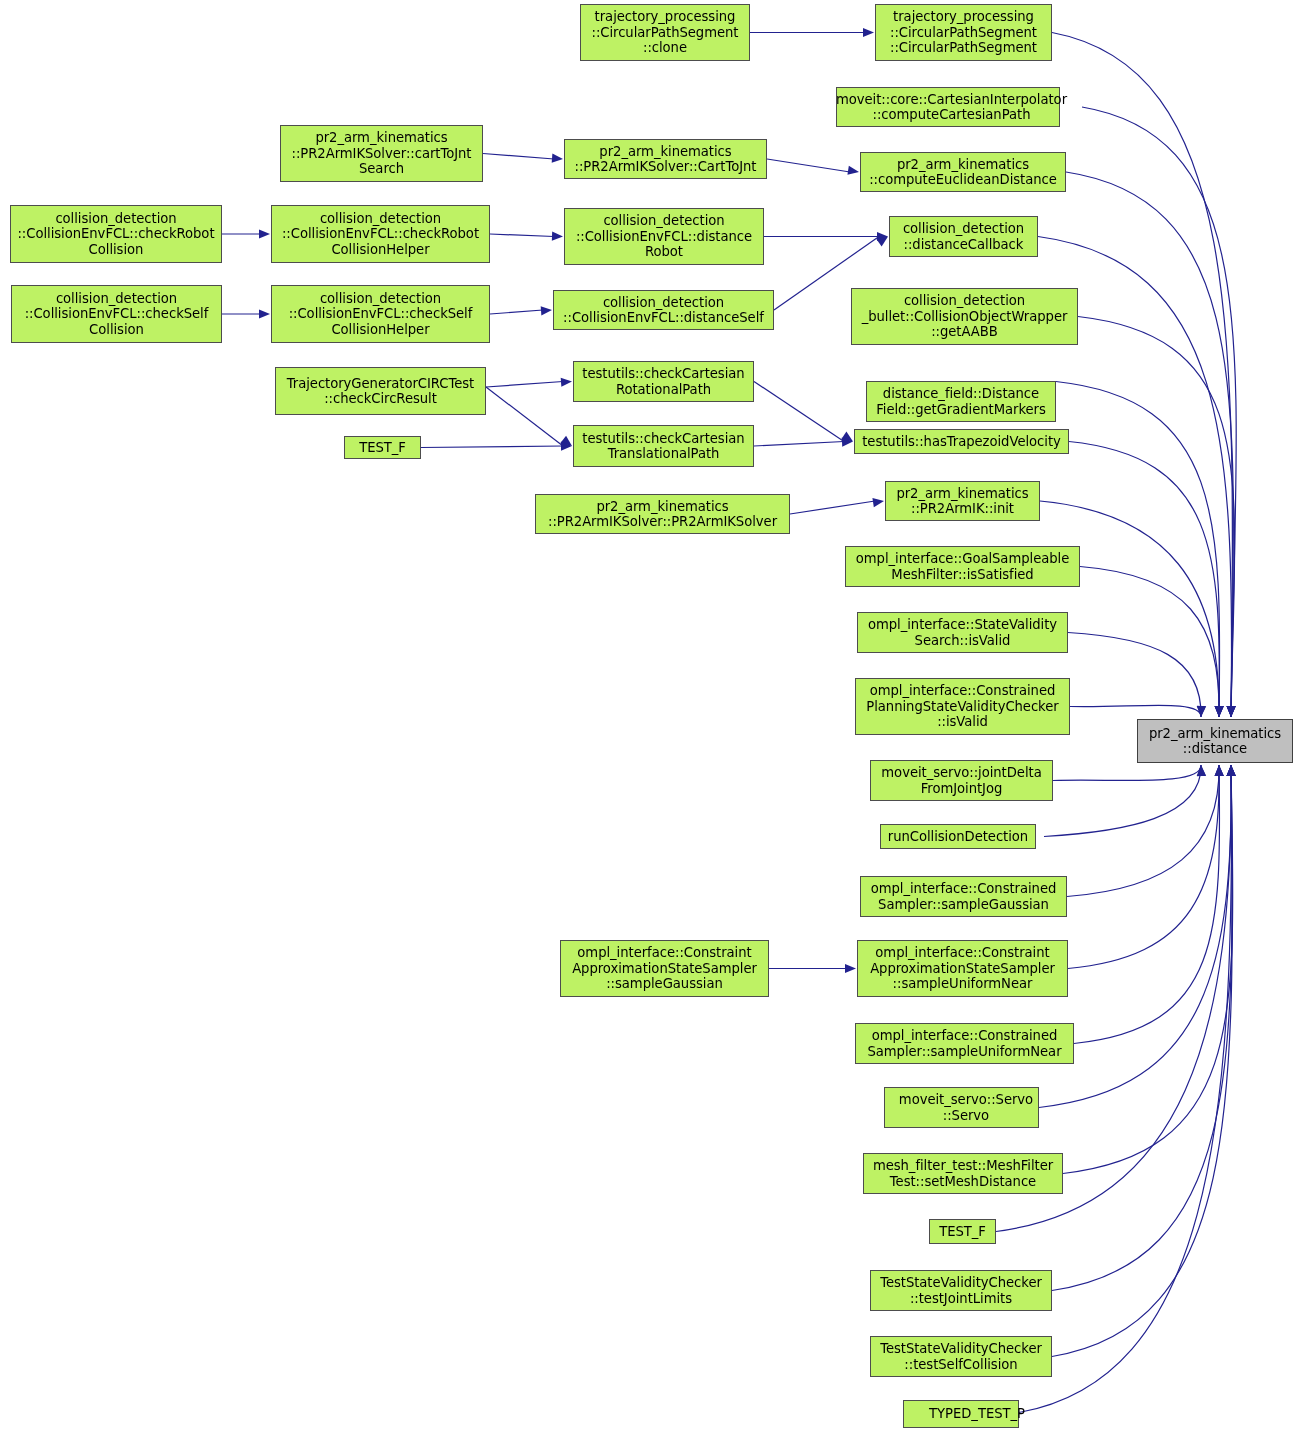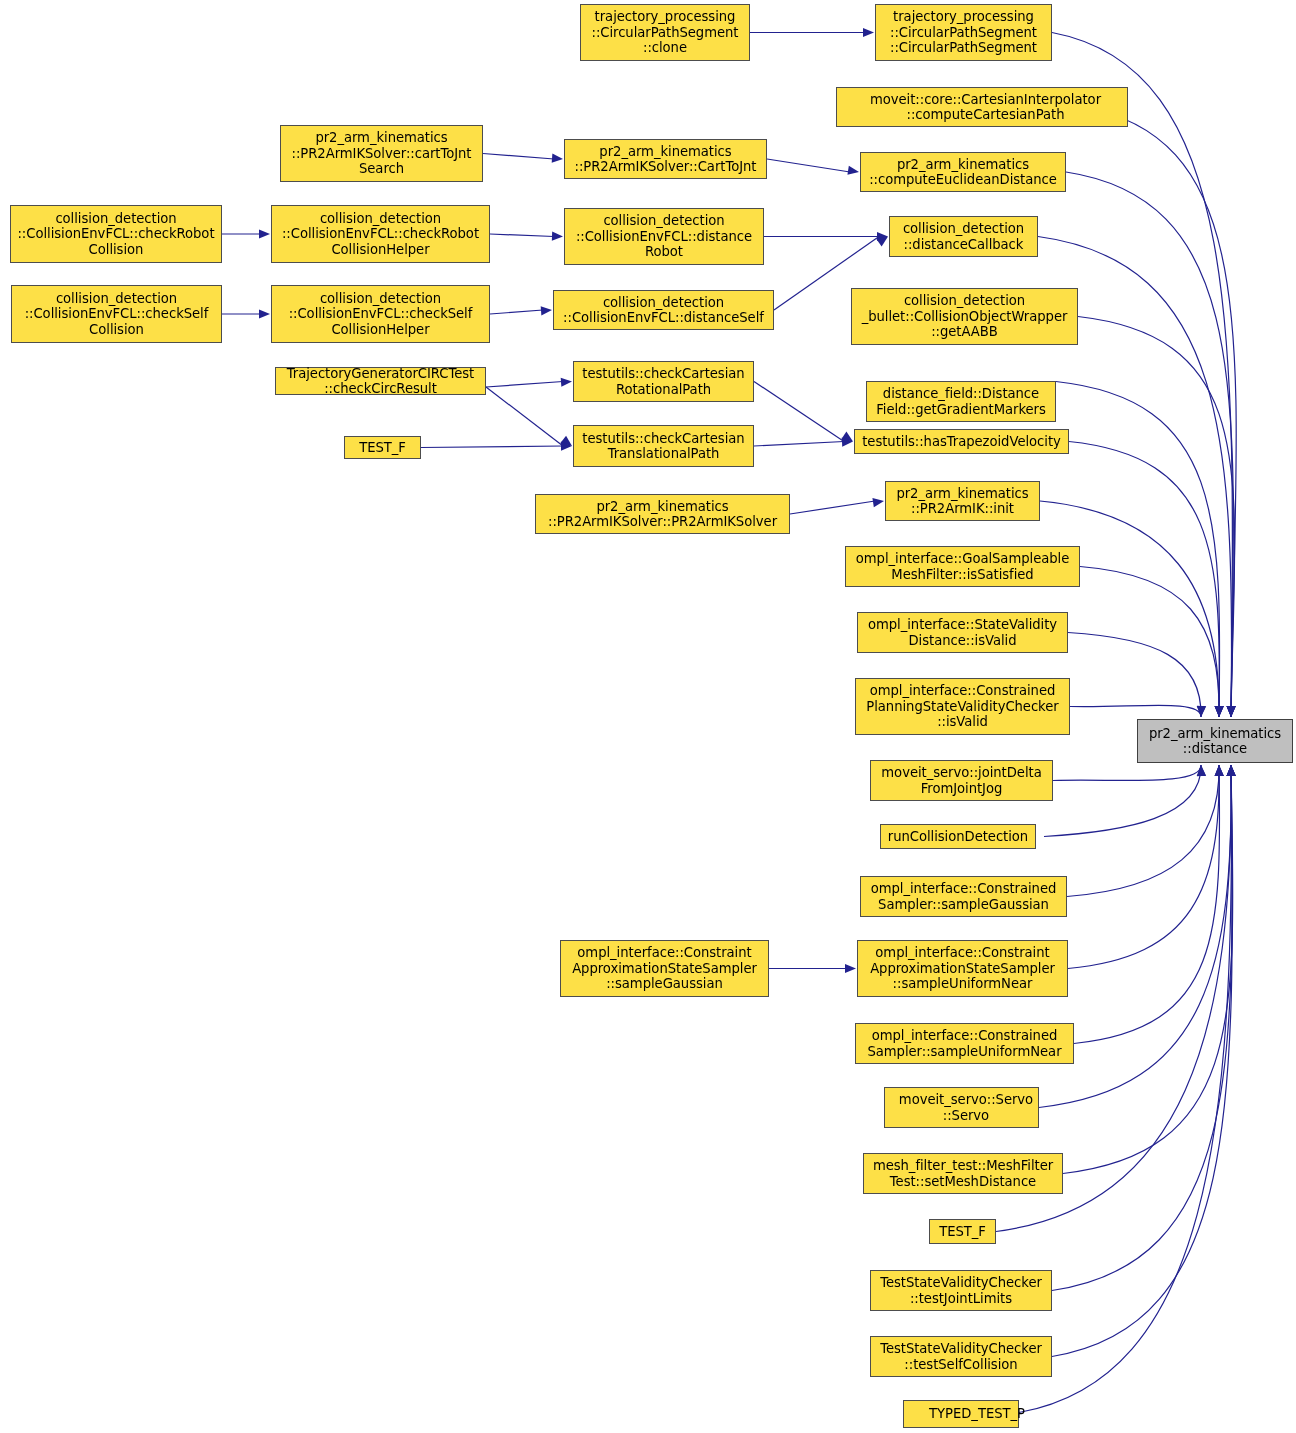--- a/index.html
+++ b/index.html
@@ -21,21 +21,21 @@
     left: 0;
     top: 0;
     width: 1296px;
     height: 1433px;
     pointer-events: none;
   }
   .node {
     position: absolute;
     box-sizing: border-box;
     border: 1px solid #4d4d4d;
-    background: #fde047;
+    background: #bef264;
     color: #000000;
     display: flex;
     align-items: center;
     justify-content: center;
     text-align: center;
     font-size: 13.2px;
     line-height: 15.5px;
     letter-spacing: -0.05px;
     white-space: pre-line;
     padding: 0 3px;
@@ -127,21 +127,21 @@
       <polygon points="1231.00,765.00 1226.55,776.06 1235.75,775.94" fill="#22228f"></polygon>
       <path d="M1019,1412.5 C1206.5,1378.9 1235.8,1134.3 1231.0,765.0" fill="none" stroke="#22228f" stroke-width="1.2"></path>
       <polygon points="1231.00,765.00 1226.54,776.06 1235.74,775.94" fill="#22228f"></polygon>
     </svg>
 <div class="node" style="left: 580px; top: 4px; width: 170px; height: 57px;">trajectory_processing
 ::CircularPathSegment
 ::clone</div>
     <div class="node" style="left: 875px; top: 4px; width: 177px; height: 57px;">trajectory_processing
 ::CircularPathSegment
 ::CircularPathSegment</div>
-    <div class="node" style="left: 836px; top: 87px; width: 292px; height: 40px; padding-left: 10px;">moveit::core::CartesianInterpolator
+    <div class="node" style="left: 836px; top: 87px; width: 224px; height: 40px; padding-left: 10px;">moveit::core::CartesianInterpolator
 ::computeCartesianPath</div>
     <div class="node" style="left: 280px; top: 125px; width: 203px; height: 57px;">pr2_arm_kinematics
 ::PR2ArmIKSolver::cartToJnt
 Search</div>
     <div class="node" style="left: 564px; top: 139px; width: 203px; height: 40px;">pr2_arm_kinematics
 ::PR2ArmIKSolver::CartToJnt</div>
     <div class="node" style="left: 860px; top: 152px; width: 206px; height: 40px;">pr2_arm_kinematics
 ::computeEuclideanDistance</div>
     <div class="node" style="left: 10px; top: 205px; width: 212px; height: 58px;">collision_detection
 ::CollisionEnvFCL::checkRobot
@@ -158,38 +158,38 @@
 _bullet::CollisionObjectWrapper
 ::getAABB</div>
     <div class="node" style="left: 11px; top: 285px; width: 211px; height: 58px;">collision_detection
 ::CollisionEnvFCL::checkSelf
 Collision</div>
     <div class="node" style="left: 271px; top: 285px; width: 219px; height: 58px;">collision_detection
 ::CollisionEnvFCL::checkSelf
 CollisionHelper</div>
     <div class="node" style="left: 553px; top: 290px; width: 221px; height: 40px;">collision_detection
 ::CollisionEnvFCL::distanceSelf</div>
-    <div class="node" style="left: 275px; top: 367px; width: 211px; height: 28px;">TrajectoryGeneratorCIRCTest
+    <div class="node" style="left: 275px; top: 367px; width: 211px; height: 48px;">TrajectoryGeneratorCIRCTest
 ::checkCircResult</div>
     <div class="node" style="left: 573px; top: 361px; width: 181px; height: 41px;">testutils::checkCartesian
 RotationalPath</div>
     <div class="node" style="left: 866px; top: 361px; width: 190px; height: 41px; margin-top: 20px;">distance_field::Distance
 Field::getGradientMarkers</div>
     <div class="node" style="left: 344px; top: 436px; width: 77px; height: 23px;">TEST_F</div>
     <div class="node" style="left: 573px; top: 425px; width: 181px; height: 42px;">testutils::checkCartesian
 TranslationalPath</div>
     <div class="node" style="left: 854px; top: 429px; width: 215px; height: 25px;">testutils::hasTrapezoidVelocity</div>
     <div class="node" style="left: 535px; top: 494px; width: 255px; height: 40px;">pr2_arm_kinematics
 ::PR2ArmIKSolver::PR2ArmIKSolver</div>
     <div class="node" style="left: 885px; top: 481px; width: 155px; height: 40px;">pr2_arm_kinematics
 ::PR2ArmIK::init</div>
     <div class="node" style="left: 845px; top: 546px; width: 235px; height: 41px;">ompl_interface::GoalSampleable
 MeshFilter::isSatisfied</div>
     <div class="node" style="left: 857px; top: 612px; width: 211px; height: 41px;">ompl_interface::StateValidity
-Distance::isValid</div>
+Search::isValid</div>
     <div class="node" style="left: 855px; top: 678px; width: 215px; height: 57px;">ompl_interface::Constrained
 PlanningStateValidityChecker
 ::isValid</div>
     <div class="node" style="left: 870px; top: 760px; width: 183px; height: 41px;">moveit_servo::jointDelta
 FromJointJog</div>
     <div class="node" style="left: 880px; top: 824px; width: 156px; height: 25px;">runCollisionDetection</div>
     <div class="node" style="left: 860px; top: 876px; width: 207px; height: 41px;">ompl_interface::Constrained
 Sampler::sampleGaussian</div>
     <div class="node" style="left: 560px; top: 940px; width: 209px; height: 57px;">ompl_interface::Constraint
 ApproximationStateSampler

